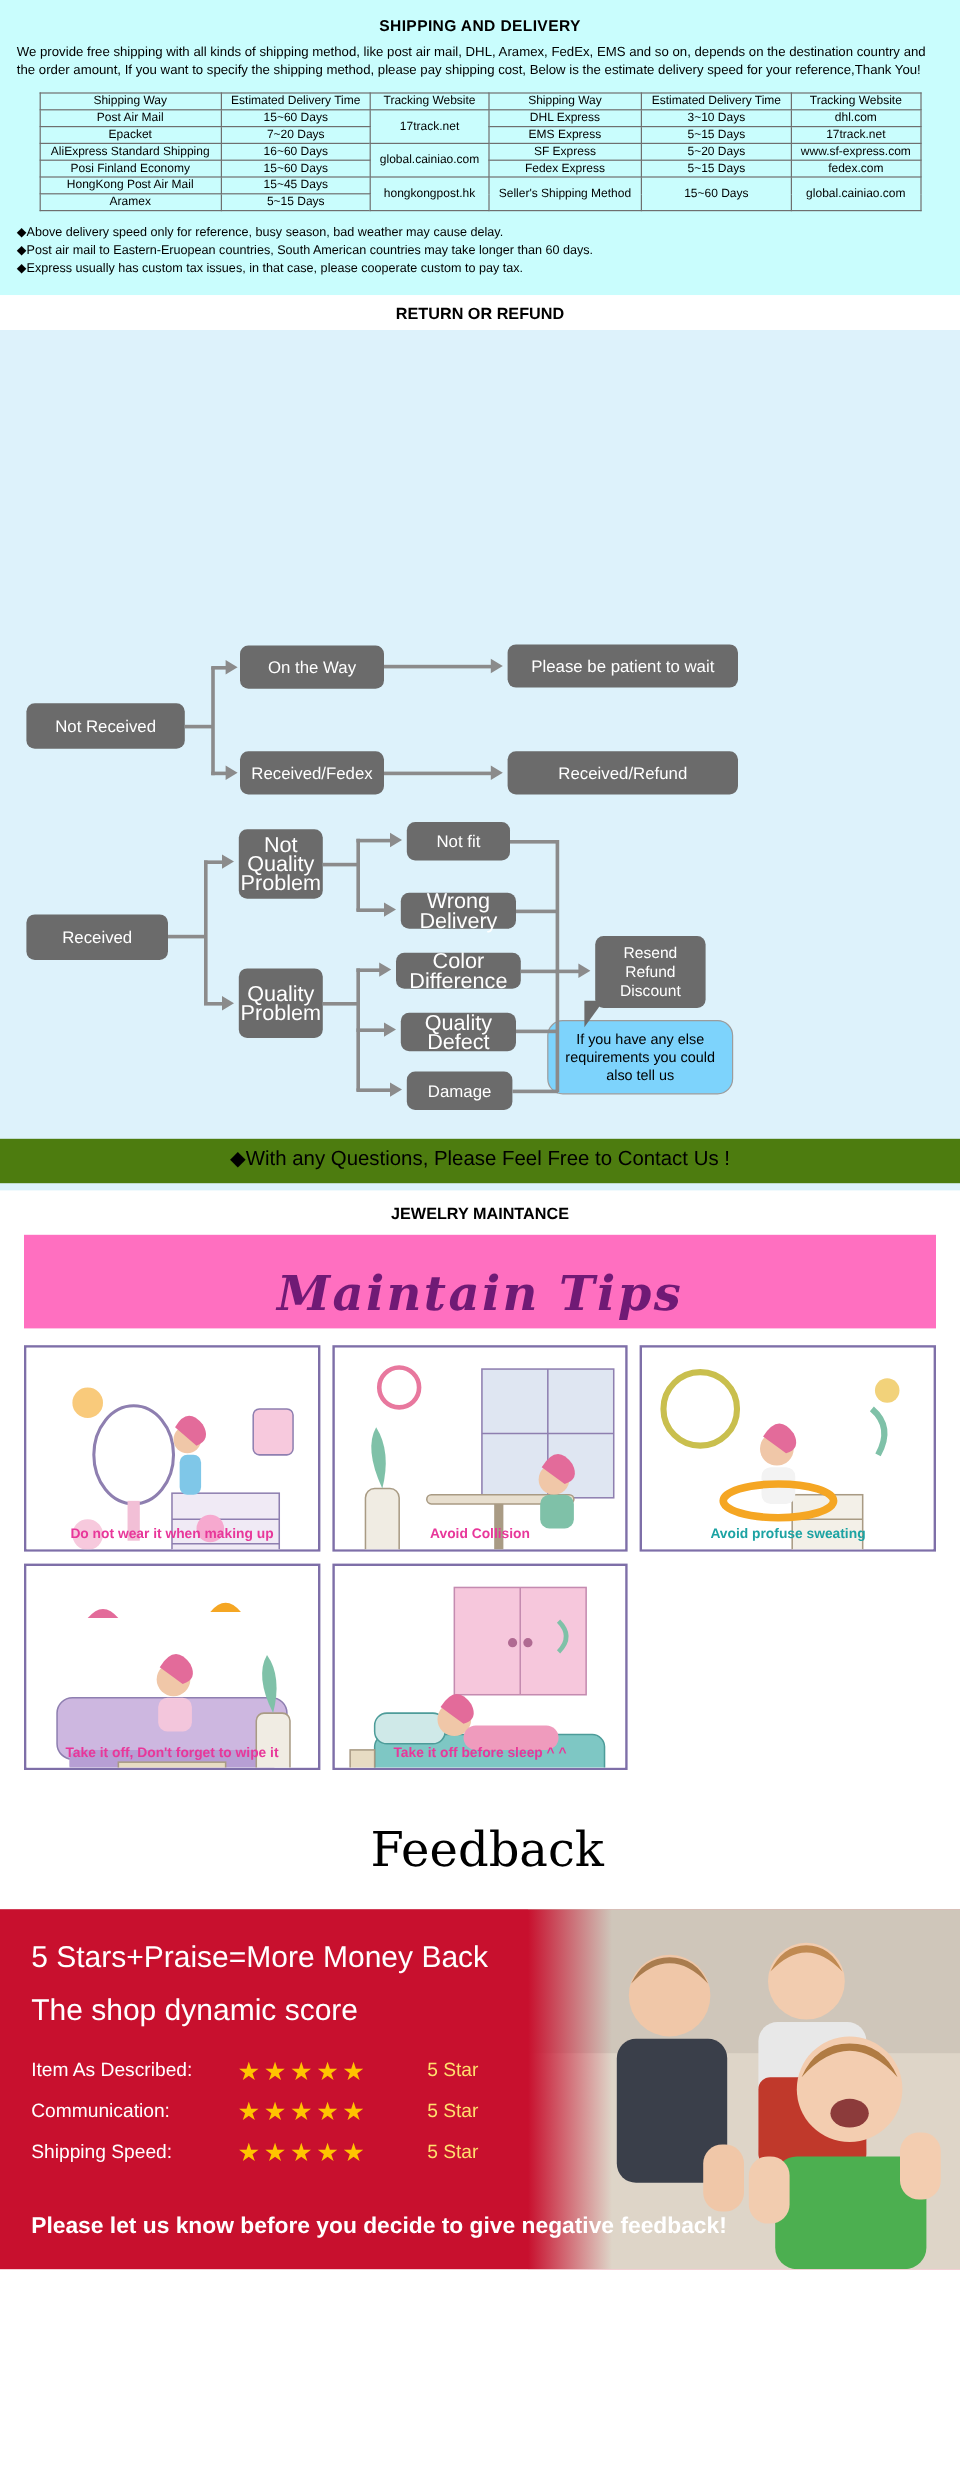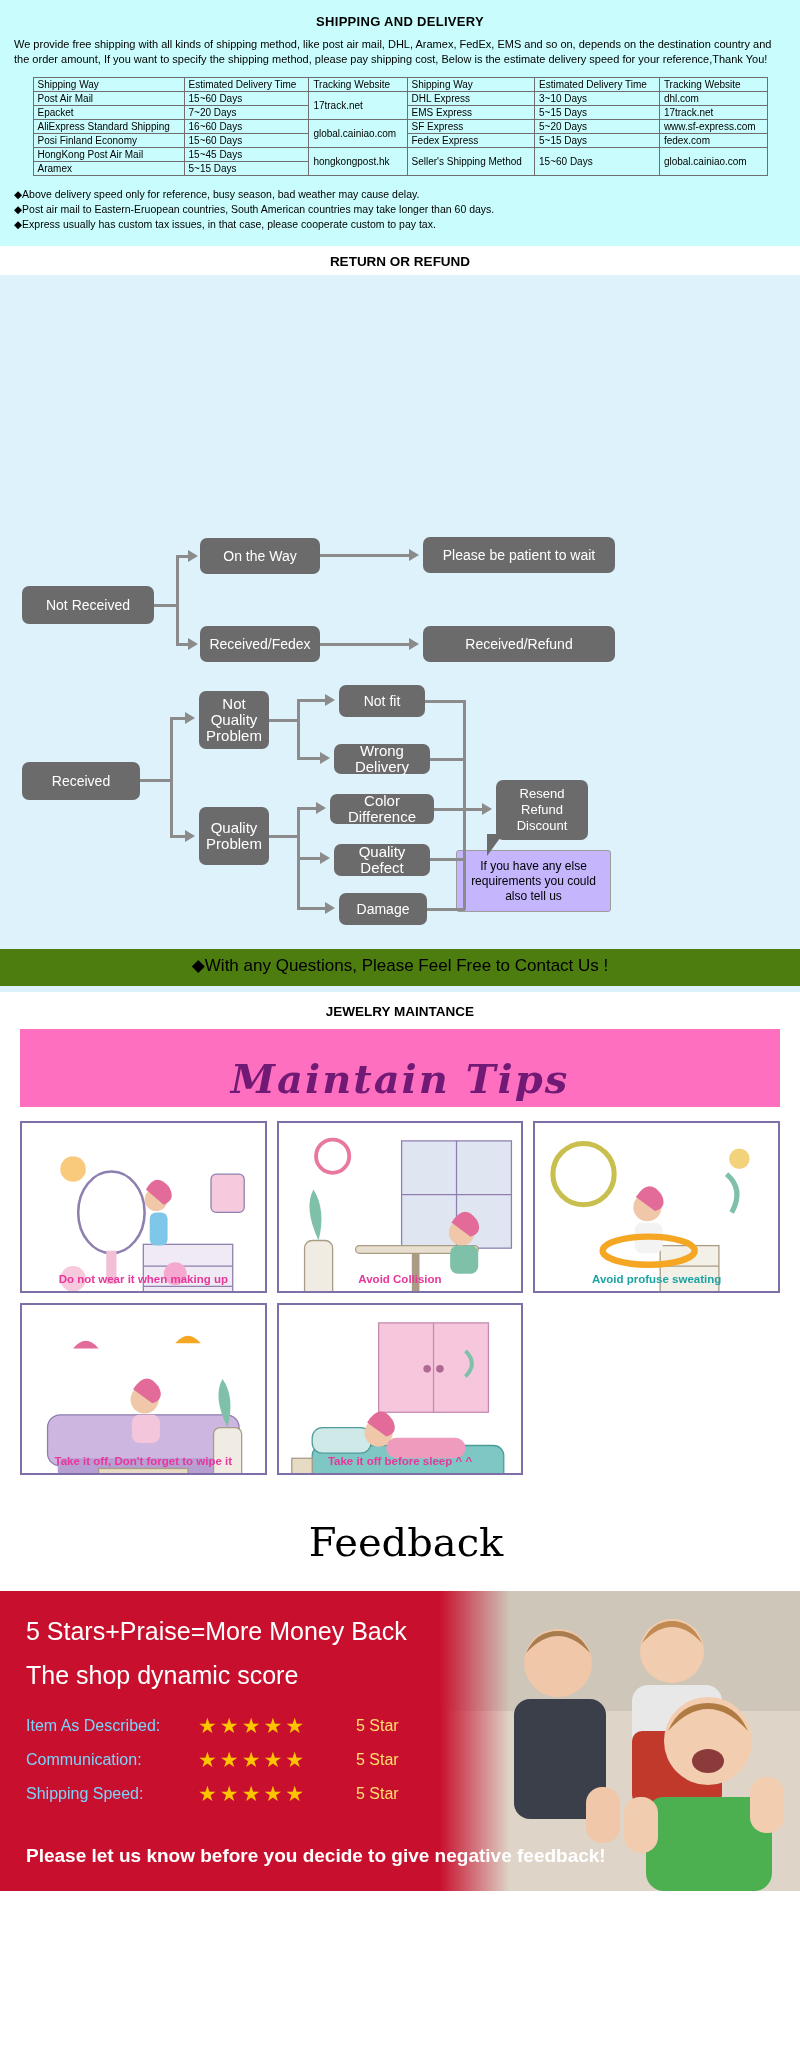--- a/index.html
+++ b/index.html
@@ -10,39 +10,39 @@
     background:#ffffff;
     color:#000;
   }
   .page { width:800px; position:relative; }
 
   
   .ship-wrap { background:#c9fdfd; width:800px; padding:8px 0 14px 0; }
   .sec-title { text-align:center; font-weight:bold; font-size:13px; letter-spacing:.3px; padding:6px 0 8px 0;}
   .ship-intro { font-size:11px; line-height:15px; padding:0 14px 10px 14px; }
   table.ship { border-collapse:collapse; margin:0 auto; font-size:10px; width:735px; background:#c9fdfd;}
-  table.ship td, table.ship th { border:1px solid #6f6f6f; padding:1px 4px; text-align:left; font-weight:normal;margin-left:41px; }
+  table.ship td, table.ship th { border:1px solid #6f6f6f; padding:1px 4px; text-align:center; font-weight:normal;margin-left:41px; }
   table.ship th { font-weight:normal; }
   .ship-notes { font-size:10.5px; line-height:14px; padding:10px 14px 0 14px; }
   .ship-notes div { margin:1px 0; }
 
   
   .ret-title-wrap { background:#fff; padding:8px 0 6px 0; }
   .ret-title { text-align:center; font-weight:bold; font-size:13.5px; }
   .ret-wrap { background:#ddf2fb; width:800px; padding:14px 0 6px 0; position:relative; }
   .flow { position:relative; width:800px; height:660px; }
   .box {
     position:absolute; background:#6b6b6b; color:#fff;
     border-radius:7px; display:flex; align-items:center; justify-content:center;
     text-align:center; font-size:14px; line-height:16px; padding:4px;
   }
-  .box.small { font-size:15px; }
+  .box.small { font-size:18px; }
   .note {
-    position:absolute; background:#c4b5fd; border:1px solid #9c9c9c;
-    border-radius:3px; font-size:12px; line-height:15px; color:#000;
+    position:absolute; background:#7dd3fc; border:1px solid #9c9c9c;
+    border-radius:13px; font-size:12px; line-height:15px; color:#000;
     padding:6px 8px; text-align:center;
   }
   .ln { position:absolute; background:#8b8b8b; }
   .hln { height:3px; }
   .vln { width:3px; }
   .arrow-r {
     position:absolute; width:0; height:0;
     border-top:6px solid transparent; border-bottom:6px solid transparent;
     border-left:10px solid #8b8b8b;
   }
@@ -64,21 +64,21 @@
   .cap.teal { color:#1ca3a3; }
   .cap.red  { color:#e8379a; }
 
   
   .fb-title { text-align:center; font-family:"DejaVu Serif", serif; font-size:40px; padding:34px 0 26px 12px; }
   .fb-panel { position:relative; width:800px; height:300px; background:#c8102e; overflow:hidden; }
   .fb-h1 { position:absolute; left:26px; top:26px; color:#fff; font-size:25px; }
   .fb-h2 { position:absolute; left:26px; top:70px; color:#fff; font-size:25px; }
   .fb-rows { position:absolute; left:26px; top:118px; color:#ffe98a; font-size:16px; }
   .fb-row { display:flex; align-items:center; height:34px; }
-  .fb-row .lbl { width:172px; color:#7dd3fc; }
+  .fb-row .lbl { width:172px; color:#ffffff; }
   .fb-row .stars { color:#ffc400; font-size:21px; letter-spacing:3px; width:150px; }
   .fb-row .val { color:#ffdf6e; margin-left:8px; }
   .fb-foot { position:absolute; left:26px; bottom:22px; color:#fff; font-weight:bold; font-size:19px; line-height:27px; }
 
   
   .photo { position:absolute; right:0; top:0; width:360px; height:300px; background:linear-gradient(180deg,#e9e3da 0%, #d8cfc3 100%); }
   .fadeL { position:absolute; left:0; top:0; width:70px; height:300px;
            background:linear-gradient(90deg,#c8102e 0%, rgba(200,16,46,0) 100%); }
 </style>
 </head>

